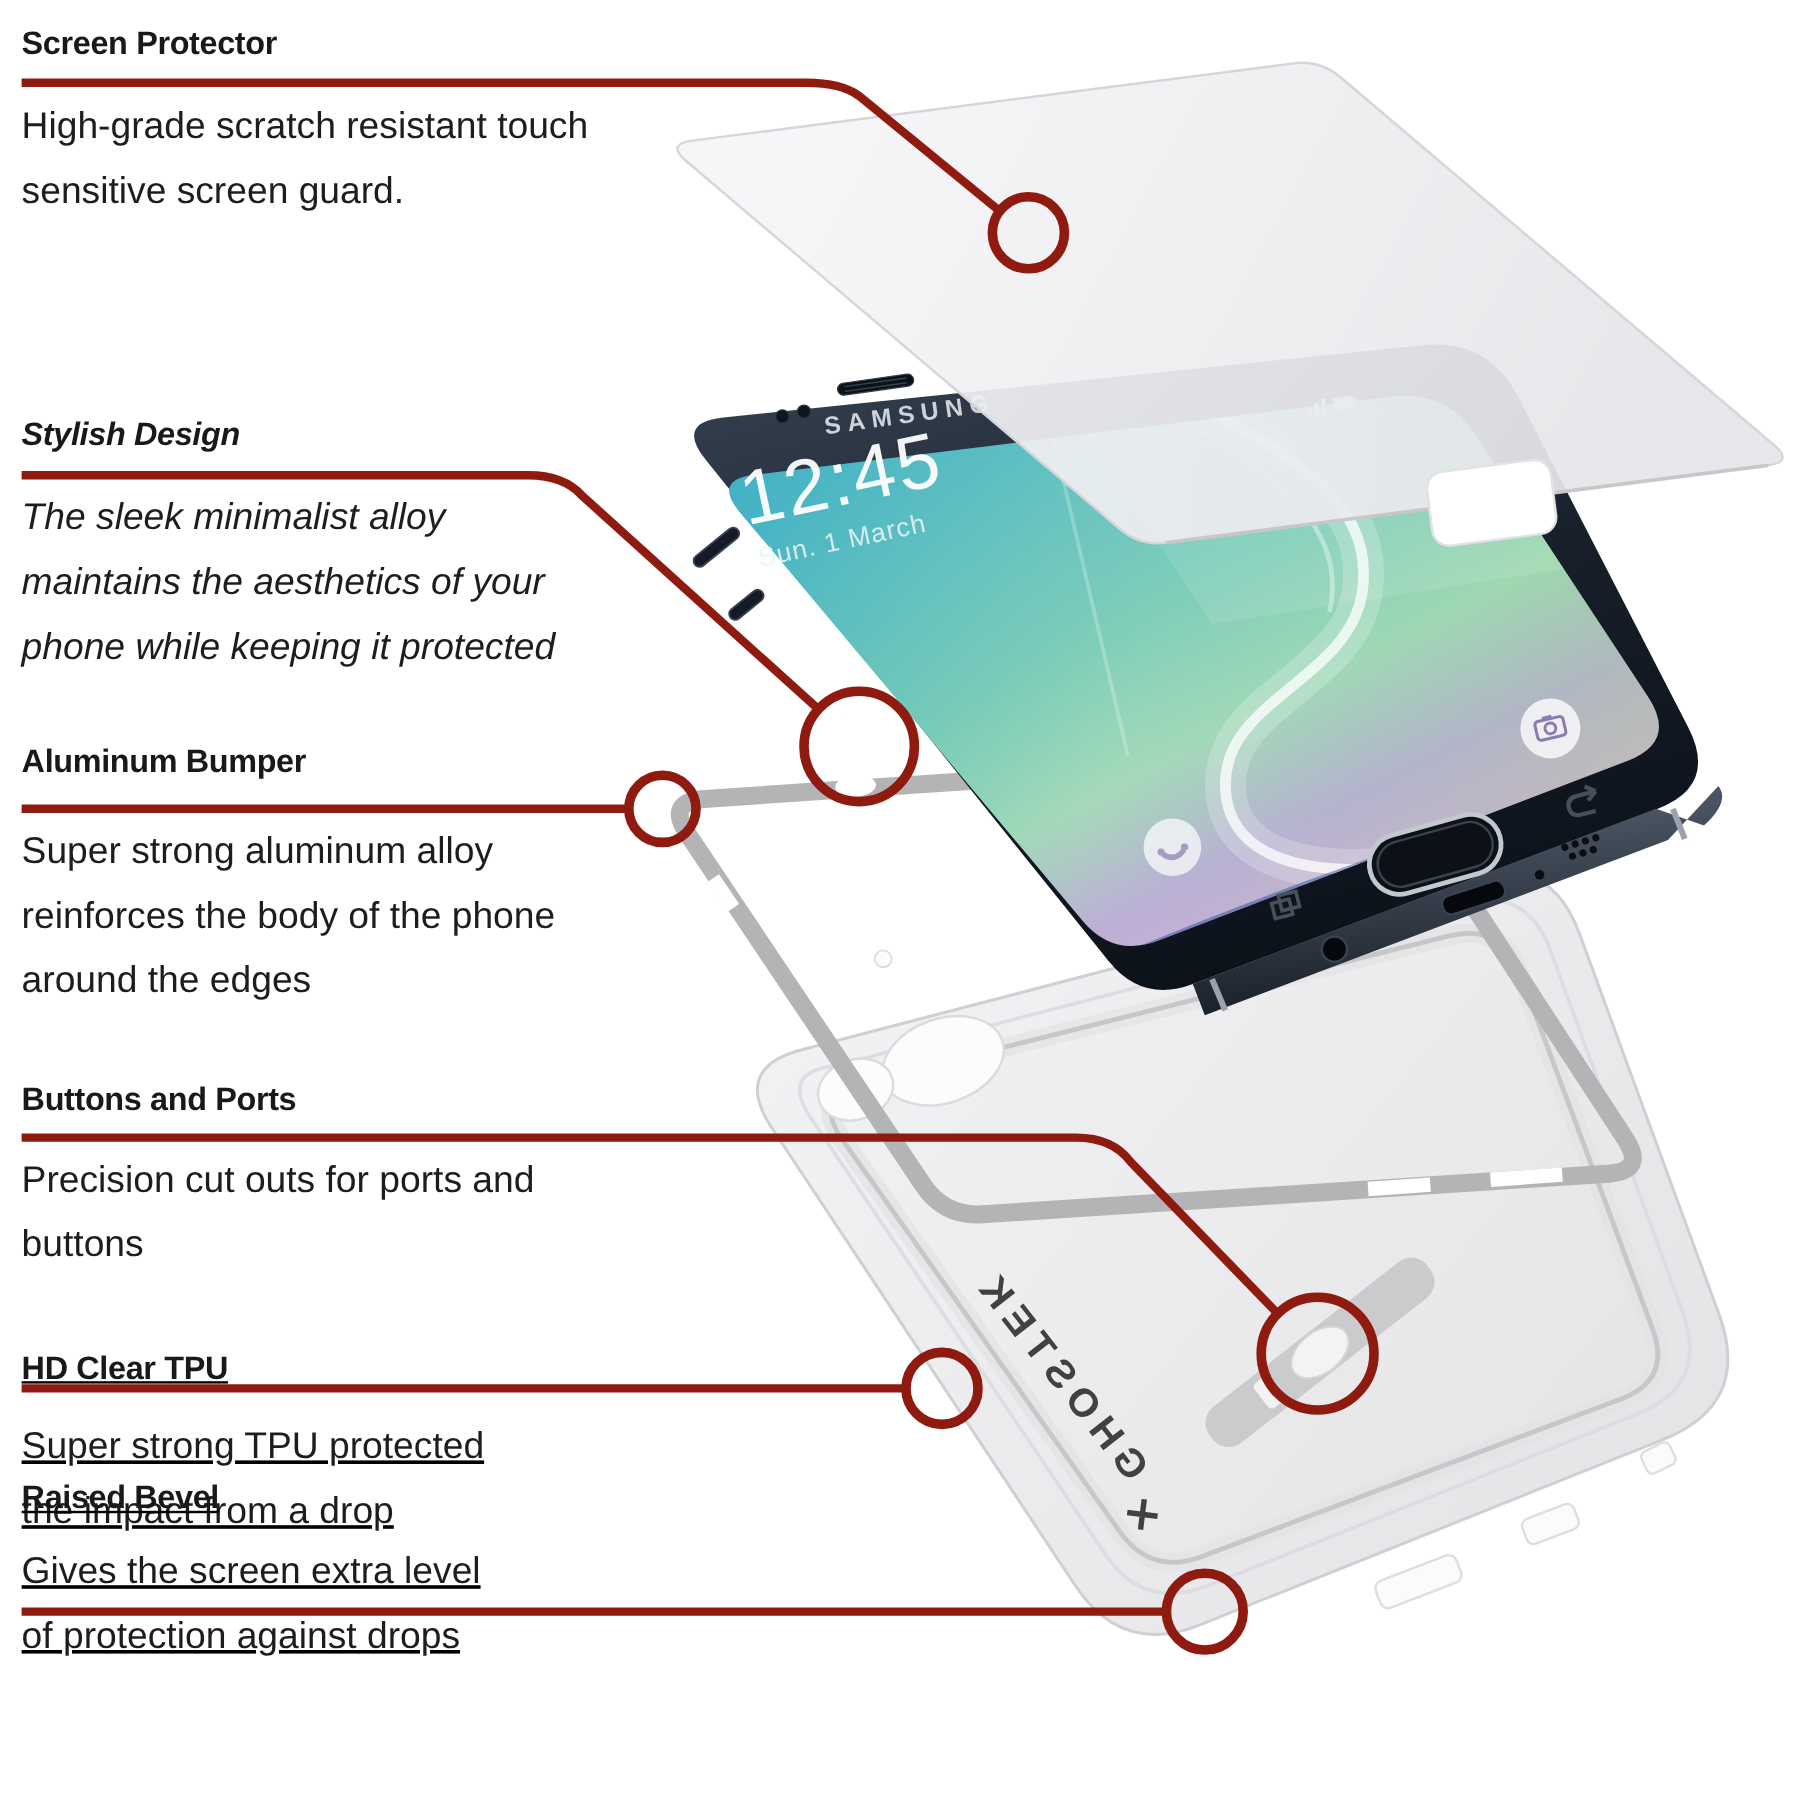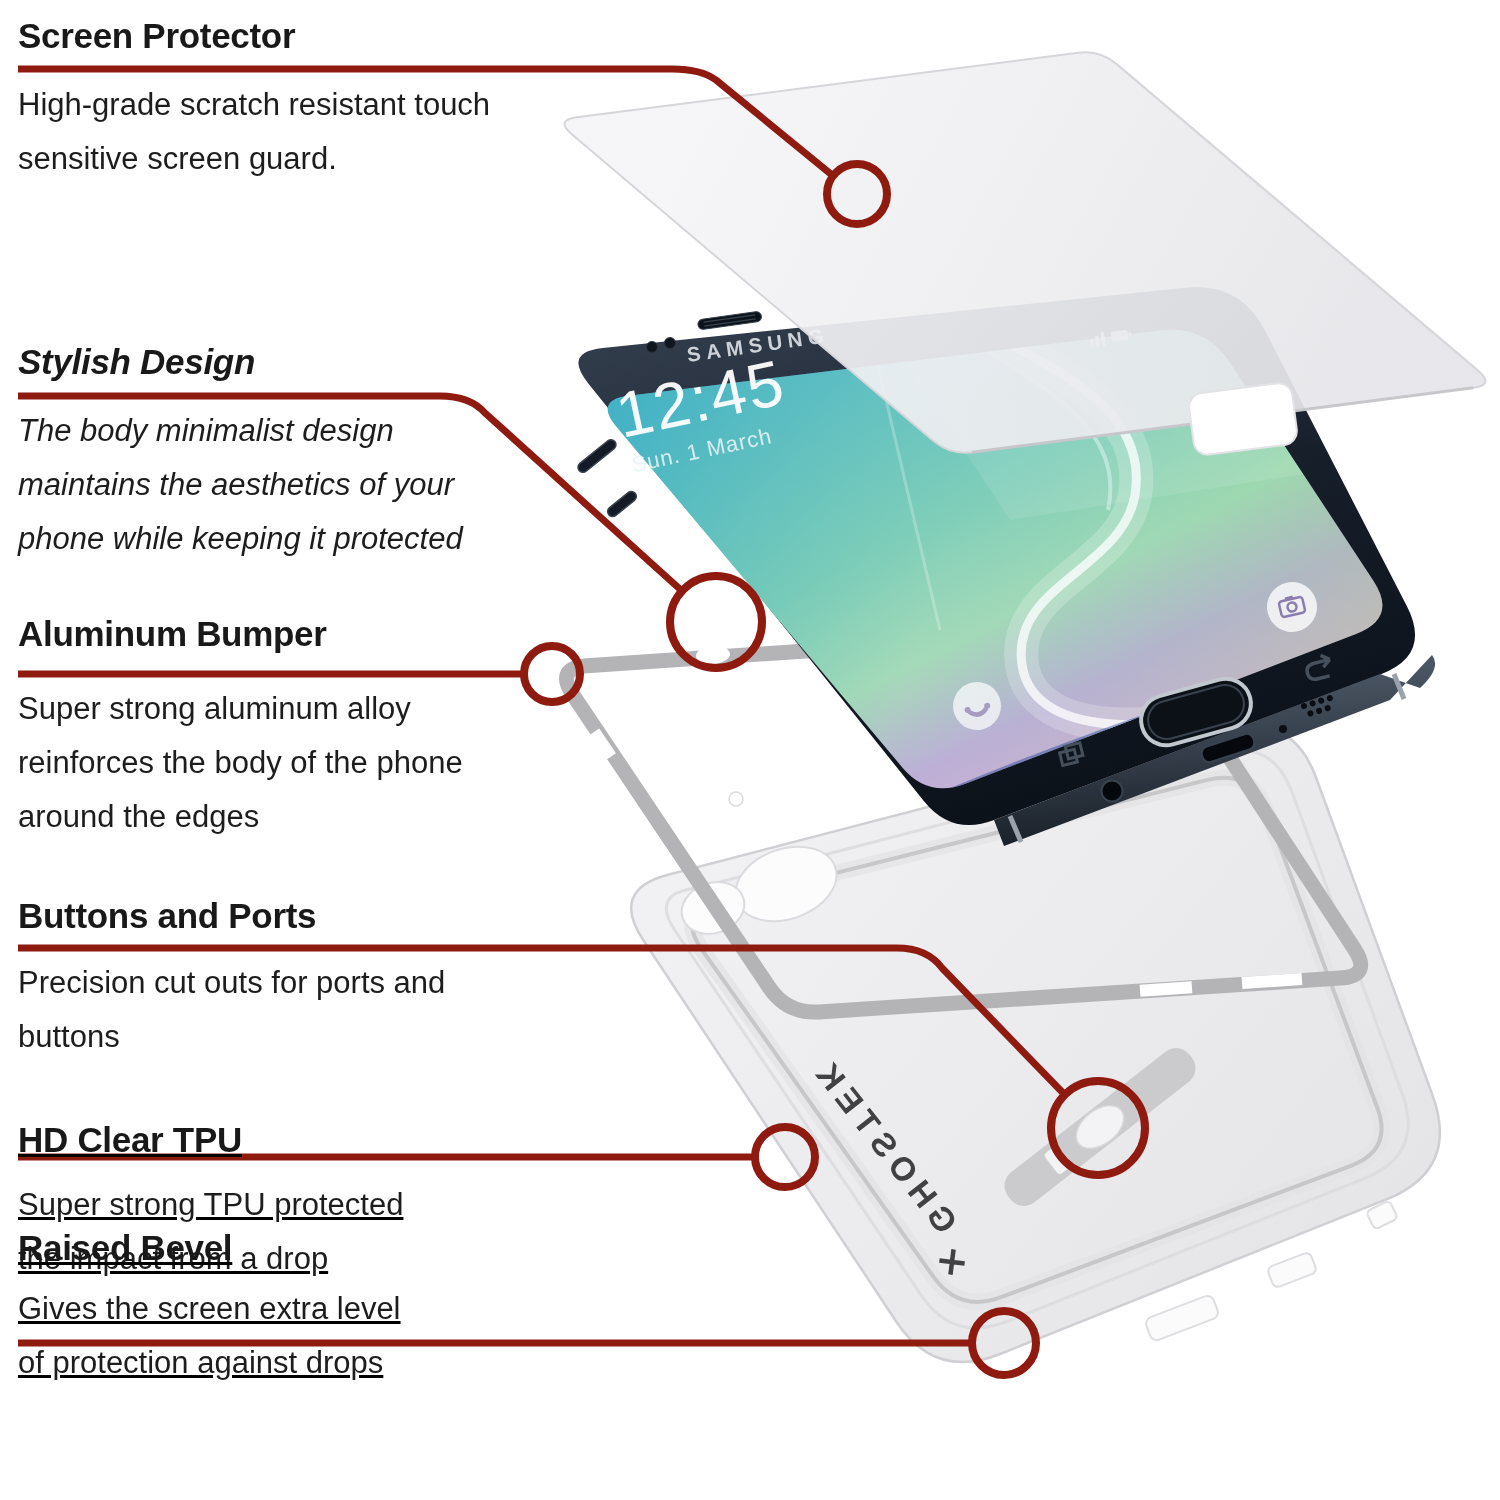--- a/index.html
+++ b/index.html
@@ -1,20 +1,20 @@
 <!DOCTYPE html>
 <html><head>
 <meta charset="utf-8">
 <style>
   html,body{margin:0;padding:0;background:#ffffff;}
   #canvas{position:relative;width:1500px;height:1500px;background:#ffffff;overflow:hidden;
           font-family:"Liberation Sans", sans-serif;}
   #art{position:absolute;left:0;top:0;z-index:1;}
   .callout{position:absolute;left:18px;width:600px;z-index:3;}
-  .callout h2{margin:0;font-size:35px;line-height:40px;font-weight:bold;color:#191919;letter-spacing:-0.3px;}
+  .callout h2{margin:0;font-size:27px;line-height:40px;font-weight:bold;color:#191919;letter-spacing:-0.3px;}
   .callout p{margin:0;font-size:31px;line-height:54px;color:#1d1d1d;white-space:pre-line;}
   .c1{top:16px;} .c1 p{margin-top:22px;}
   .c2{top:342px;font-style:italic;} .c2 p{margin-top:22px;}
   .c3{top:614px;} .c3 p{margin-top:28px;}
   .c4{top:896px;} .c4 p{margin-top:20px;}
   .c5{top:1120px;text-decoration:underline;} .c5 p{margin-top:18px;}
   .c6{top:1228px;text-decoration:underline;} .c6 p{margin-top:14px;}
 </style>
 </head>
 <body>
@@ -233,21 +233,21 @@
   </g>
 </svg>
 
   <div class="callout c1">
     <h2>Screen Protector</h2>
     <p>High-grade scratch resistant touch
 sensitive screen guard.</p>
   </div>
   <div class="callout c2">
     <h2>Stylish Design</h2>
-    <p>The body minimalist design
+    <p>The sleek minimalist alloy
 maintains the aesthetics of your
 phone while keeping it protected</p>
   </div>
   <div class="callout c4">
     <h2>Buttons and Ports</h2>
     <p>Precision cut outs for ports and
 buttons</p>
   </div>
   <div class="callout c3">
     <h2>Aluminum Bumper</h2>

